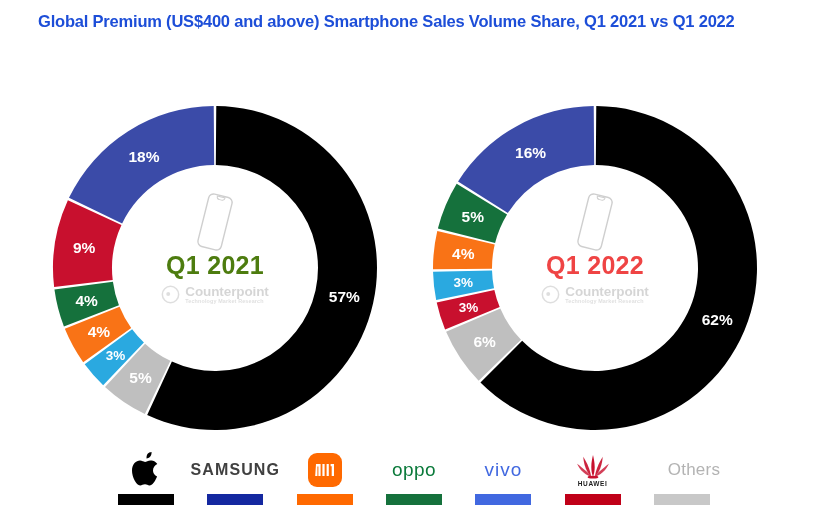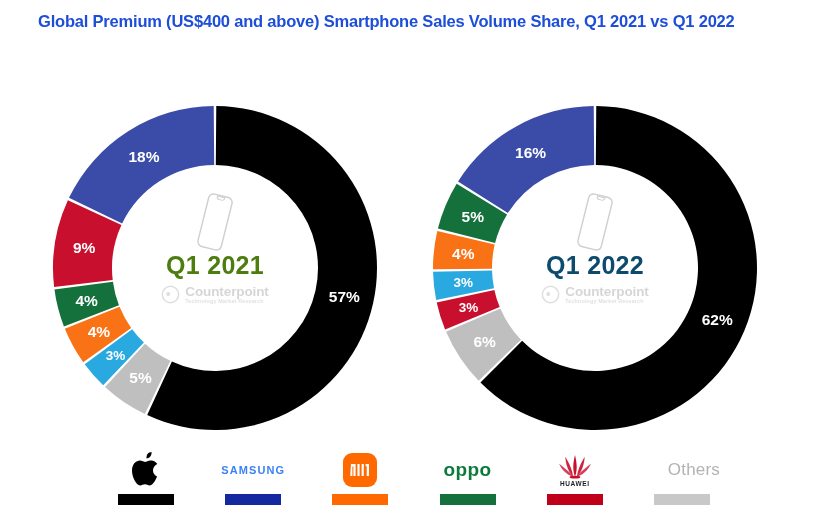--- a/index.html
+++ b/index.html
@@ -53,21 +53,21 @@
     position: absolute;
     left: 0;
     top: 148px;
     width: 330px;
     text-align: center;
     font-size: 25px;
     font-weight: 700;
     letter-spacing: 0.3px;
   }
   .center-title.year-2021 { color: #4d7c0f; }
-  .center-title.year-2022 { color: #0c4a6e; }
+  .center-title.year-2022 { color: #ef4444; }
 
   .phone-glyph {
     position: absolute;
     left: 143px;
     top: 88px;
     width: 44px;
     height: 62px;
   }
 
   .watermark {
@@ -121,24 +121,24 @@
   .legend-swatch {
     width: 56px;
     height: 11px;
     margin-top: 2px;
   }
   .wordmark {
     font-weight: 700;
     font-size: 14px;
     letter-spacing: 1.4px;
   }
-  .wm-samsung { color: #3b82f6; font-size: 11px; letter-spacing: 1.1px; }
+  .wm-samsung { color: #404040; font-size: 16px; letter-spacing: 1.1px; }
   .wm-oppo {
     color: #0b7a3b;
-    font-weight: 700;
+    font-weight: 400;
     font-size: 19px;
     letter-spacing: 0.4px;
     text-transform: lowercase;
   }
   .wm-vivo {
     color: #4168e0;
     font-weight: 400;
     font-size: 19px;
     letter-spacing: 1px;
   }
@@ -284,20 +284,26 @@
     <div class="legend-swatch" style="background:#ff6900"></div>
   </div>
 
   <div class="legend-item">
     <div class="legend-logo">
       <span class="wm-oppo">oppo</span>
     </div>
     <div class="legend-swatch" style="background:#15713c"></div>
   </div>
 
+  <div class="legend-item">
+    <div class="legend-logo">
+      <span class="wm-vivo">vivo</span>
+    </div>
+    <div class="legend-swatch" style="background:#4168e0"></div>
+  </div>
 
   <div class="legend-item">
     <div class="legend-logo">
       <div class="huawei-wrap">
         <svg width="34" height="26" viewBox="0 0 34 26">
           <g fill="#c8102e">
             <path d="M17 23.5c-1.1-2.6-1.7-6-1.7-9.6 0-4.6 1-8.8 1.7-11.9.7 3.1 1.7 7.3 1.7 11.9 0 3.6-.6 7-1.7 9.6z"></path>
             <path d="M15 23.2c-2-1.9-3.9-4.7-5.3-8-1.7-4.2-2.2-8.3-2.4-11.4 1.6 2.7 3.7 6.4 5.4 10.7 1.3 3.3 2.1 6.5 2.3 8.7z" opacity="0.92"></path>
             <path d="M19 23.2c2-1.9 3.9-4.7 5.3-8 1.7-4.2 2.2-8.3 2.4-11.4-1.6 2.7-3.7 6.4-5.4 10.7-1.3 3.3-2.1 6.5-2.3 8.7z" opacity="0.92"></path>
             <path d="M14 24c-2.9-.6-6-2.3-8.7-4.7C2.1 16.4.3 13.2-.9 10.7c2.6 2 6 4.7 9.2 7.6 2.5 2.2 4.4 4.3 5.7 5.7z" opacity="0.8" transform="translate(2,0)"></path>

